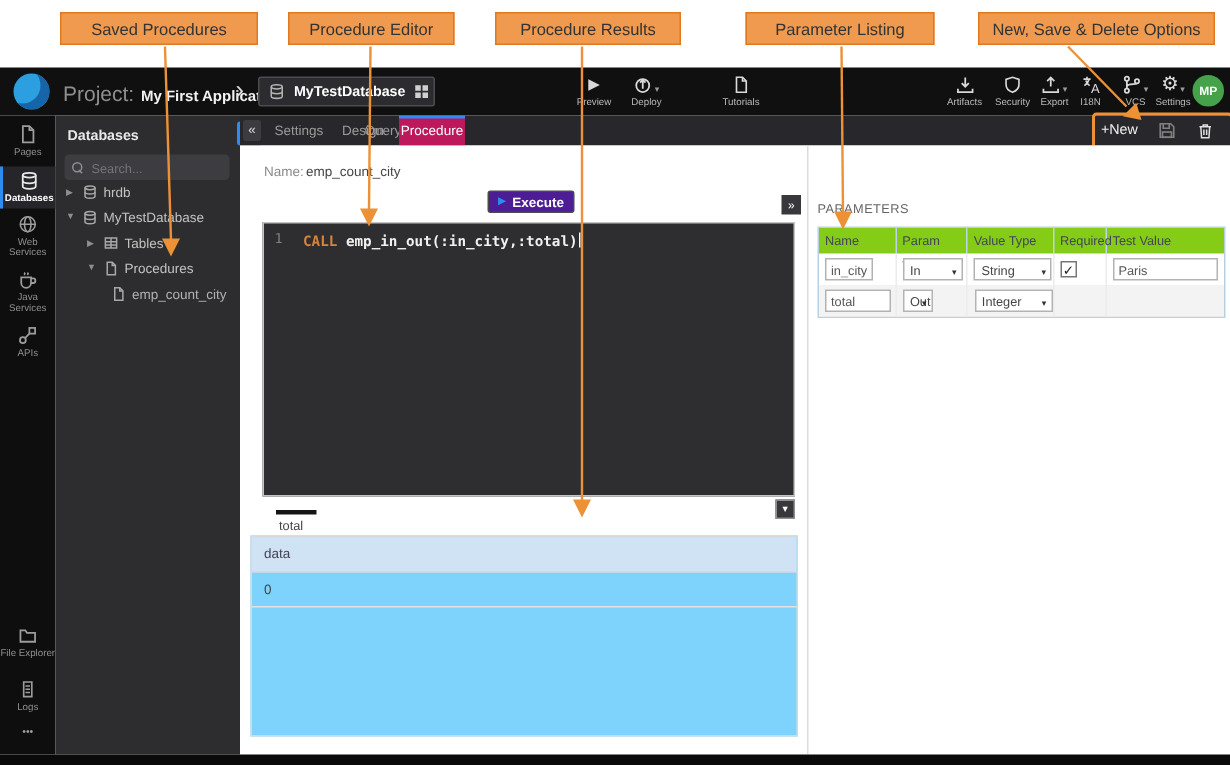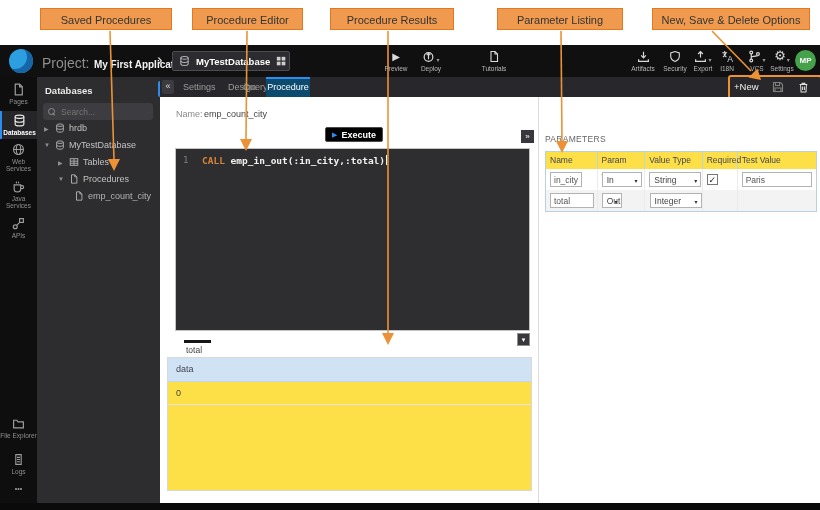--- a/index.html
+++ b/index.html
@@ -53,57 +53,57 @@
   .tcaret{font-size:6px;color:#8f8f8f;width:7px;}
   .ticon{color:#a8a8a8;display:flex;}
   .dbfoot{position:absolute;left:0;top:402px;width:123px;height:24px;background:#242426;
     border-top:1px solid #1c1c1c;display:flex;align-items:center;justify-content:center;gap:5px;
     color:#d0d0d0;font-size:9.5px;}
   
   .tabbar{position:absolute;left:160px;top:77px;width:660px;height:20px;background:#28282c;}
   .collbtn{position:absolute;left:2px;top:3px;width:12px;height:14px;background:#3c3c40;
     border-radius:2px;color:#ddd;font-size:9px;text-align:center;line-height:13px;}
   .tab{position:absolute;top:0;height:20px;line-height:20px;color:#9b9b9b;font-size:9px;}
-  .tab.active{background:#0c4a6e;border-top:2px solid #2d8cf0;height:18px;line-height:17px;
+  .tab.active{background:#be185d;border-top:2px solid #2d8cf0;height:18px;line-height:17px;
     color:#fff;text-align:center;box-sizing:content-box;}
   .newbtn{position:absolute;left:574px;top:0;height:20px;line-height:20px;color:#f0f0f0;font-size:9.5px;}
   .tico{position:absolute;top:4px;display:flex;}
   .hlrect{position:absolute;left:568px;top:-2px;width:90px;height:21px;border:2px solid #ec9136;
     border-radius:3px;pointer-events:none;}
   
   .content{position:absolute;left:160px;top:97px;width:660px;height:406px;background:#fff;}
   .namelabel{position:absolute;left:16px;top:12px;font-size:9px;color:#8a8a8a;}
   .namevalue{position:absolute;left:44px;top:12px;font-size:9px;color:#444;}
-  .execbtn{position:absolute;left:165px;top:30px;width:58px;height:15px;background:#000000;
+  .execbtn{position:absolute;left:165px;top:30px;width:58px;height:15px;background:#4c1d95;
     border:1px solid #4a4a4a;border-radius:2px;display:flex;align-items:center;justify-content:center;
     gap:4px;box-sizing:border-box;}
   .execbtn .pl{color:#2d8cf0;font-size:7px;line-height:7px;}
   .execbtn .tx{color:#fff;font-size:9px;font-weight:bold;}
   .editor{position:absolute;left:15px;top:51px;width:355px;height:183px;background:#2e2e30;
     border:1px solid #c4c4c4;box-sizing:border-box;font-family:"DejaVu Sans Mono",monospace;}
   .lineno{position:absolute;left:7px;top:6px;color:#808080;font-size:9px;}
   .codeln{position:absolute;left:26px;top:6px;font-size:9.5px;font-weight:bold;color:#f1f1f1;white-space:pre;}
   .kw{color:#d7843a;}
   .cursor{display:inline-block;width:1px;height:10px;background:#fff;vertical-align:-1px;margin-left:1px;}
   .edcollapse{position:absolute;left:357px;top:236px;width:13px;height:13px;background:#38383c;
     border:1px solid #909090;color:#fff;font-size:7px;text-align:center;line-height:12px;box-sizing:border-box;}
   .totbar{position:absolute;left:24px;top:243px;width:27px;height:3px;background:#151515;}
   .totlbl{position:absolute;left:26px;top:248px;font-size:8.5px;color:#444;}
   .results{position:absolute;left:7px;top:260px;width:365px;height:134px;border:1px solid #d8d8d8;
-    box-sizing:border-box;background:#fde047;}
+    box-sizing:border-box;background:#7dd3fc;}
   .rhead{height:23px;background:#cfe3f4;border-bottom:1px solid #c3d7e8;color:#445;font-size:9px;
     line-height:23px;padding-left:8px;}
   .rrow{height:22px;border-bottom:1px solid #e2e2e2;color:#444;font-size:9px;line-height:22px;padding-left:8px;}
   .vdivider{position:absolute;left:378px;top:0;width:1px;height:406px;background:#dcdcdc;}
   
   .pexpand{position:absolute;left:361px;top:33px;width:13px;height:13px;background:#38383c;
     color:#fff;font-size:8px;text-align:center;line-height:13px;}
   .ptitle{position:absolute;left:385px;top:37px;font-size:8.5px;color:#666;letter-spacing:.3px;}
   .ptable{position:absolute;left:385px;top:54px;width:272px;border:1px solid #b9cfe2;box-sizing:border-box;}
-  .phr{display:flex;background:#fde047;height:17px;}
+  .phr{display:flex;background:#84cc16;height:17px;}
   .phc{font-size:8.5px;color:#445;line-height:17px;padding-left:4px;box-sizing:border-box;
     border-right:1px solid #bdd3e6;}
   .phc:last-child{border-right:none;}
   .pbr{display:flex;height:21px;align-items:center;}
   .pbr.alt{background:#f3f3f3;}
   .pbc{box-sizing:border-box;padding-left:4px;border-right:1px solid #ececec;height:100%;
     display:flex;align-items:center;}
   .pbc:last-child{border-right:none;}
   .pinput{height:15px;border:1px solid #b3b3b3;font-size:8.5px;color:#555;padding:0 3px;
     box-sizing:border-box;background:#fff;font-family:"Liberation Sans",sans-serif;outline:none;}

